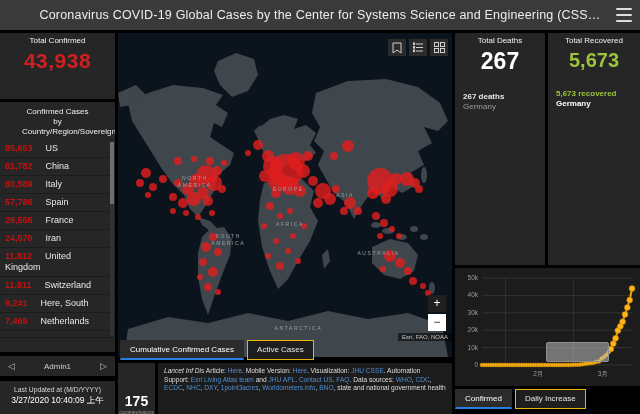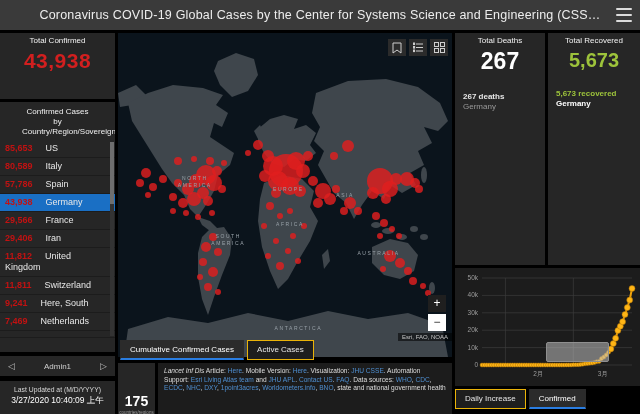--- a/index.html
+++ b/index.html
@@ -96,25 +96,25 @@
   <div class="panel p-confirmed">
     <div class="stat-label">Total Confirmed</div>
     <div class="big">43,938</div>
   </div>
 
   <div class="panel p-list">
     <div class="list-header">Confirmed Cases by Country/Region/Sovereignty</div>
     <div class="country-list">
 
     <div class="crow"><span class="num">85,653</span><span class="cname">US</span></div>
+        <div class="crow"><span class="num">81,782</span><span class="cname">China</span></div>
         <div class="crow"><span class="num">80,589</span><span class="cname">Italy</span></div>
         <div class="crow"><span class="num">57,786</span><span class="cname">Spain</span></div>
-        <div class="crow selected"><span class="num">43,938</span><span class="cname">Germany</span></div>
         <div class="crow"><span class="num">29,566</span><span class="cname">France</span></div>
-        <div class="crow"><span class="num">29,406</span><span class="cname">Iran</span></div>
+        <div class="crow"><span class="num">24,570</span><span class="cname">Iran</span></div>
         <div class="crow"><span class="num">11,812</span><span class="cname">United Kingdom</span></div>
         <div class="crow"><span class="num">11,811</span><span class="cname">Switzerland</span></div>
         <div class="crow"><span class="num">9,241</span><span class="cname">Here, South</span></div>
         <div class="crow"><span class="num">7,469</span><span class="cname">Netherlands</span></div>
         <div class="crow"></div>
         <div class="scrollbar">
           <div class="scroll-thumb"></div>
         </div>
       </div>
   </div>
@@ -388,22 +388,22 @@
         <circle cx="165.3" cy="58.3" r="3" fill="#ffb515" stroke="#a96e08" stroke-width="0.5"></circle>
         <circle cx="167.6" cy="53.7" r="3" fill="#ffb515" stroke="#a96e08" stroke-width="0.5"></circle>
         <circle cx="170.0" cy="46.4" r="3" fill="#ffb515" stroke="#a96e08" stroke-width="0.5"></circle>
         <circle cx="172.3" cy="39.6" r="3" fill="#ffb515" stroke="#a96e08" stroke-width="0.5"></circle>
         <circle cx="174.7" cy="32.1" r="3" fill="#ffb515" stroke="#a96e08" stroke-width="0.5"></circle>
         <circle cx="177.0" cy="20.5" r="3" fill="#ffb515" stroke="#a96e08" stroke-width="0.5"></circle>
       </svg>
     <div class="chart-overlay"></div>
   </div>
   <div class="chart-tabs" id="chart-tabs">
+      <div class="tab active">Confirmed</div>
       <div class="tab">Daily Increase</div>
-      <div class="tab active">Confirmed</div>
     </div>
 
   <div class="panel p-count">
     <div class="big">175</div>
     <div class="cap">countries/regions</div>
   </div>
   <div class="panel p-info" id="info-text"><span class="it">Lancet Inf Dis</span><span> Article: </span><span class="lnk">Here</span><span>. Mobile Version: </span><span class="lnk">Here</span><span>. Visualization: </span><span class="lnk">JHU CSSE</span><span>. Automation Support: </span><span class="lnk">Esri Living Atlas team</span><span> and </span><span class="lnk">JHU APL</span><span>. </span><span class="lnk">Contact US</span><span>. </span><span class="lnk">FAQ</span><span>. Data sources: </span><span class="lnk">WHO</span><span>, </span><span class="lnk">CDC</span><span>, </span><span class="lnk">ECDC</span><span>, </span><span class="lnk">NHC</span><span>, </span><span class="lnk">DXY</span><span>, </span><span class="lnk">1point3acres</span><span>, </span><span class="lnk">Worldometers.info</span><span>, </span><span class="lnk">BNO</span><span>, state and national government health</span></div>
 
 </div>
 

